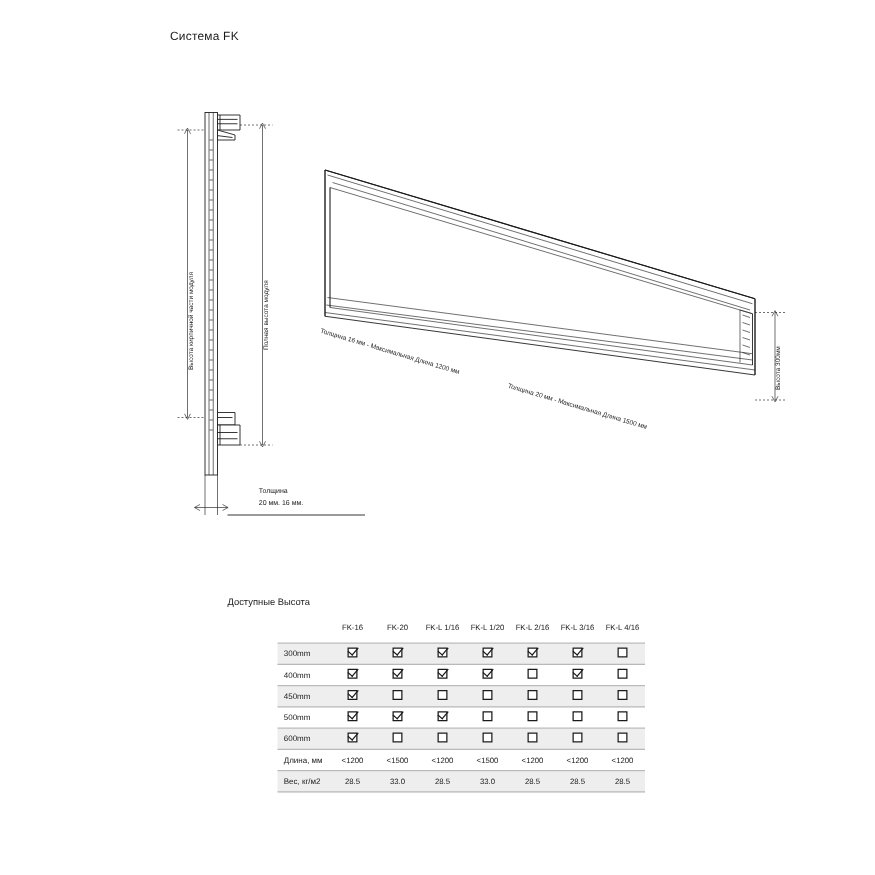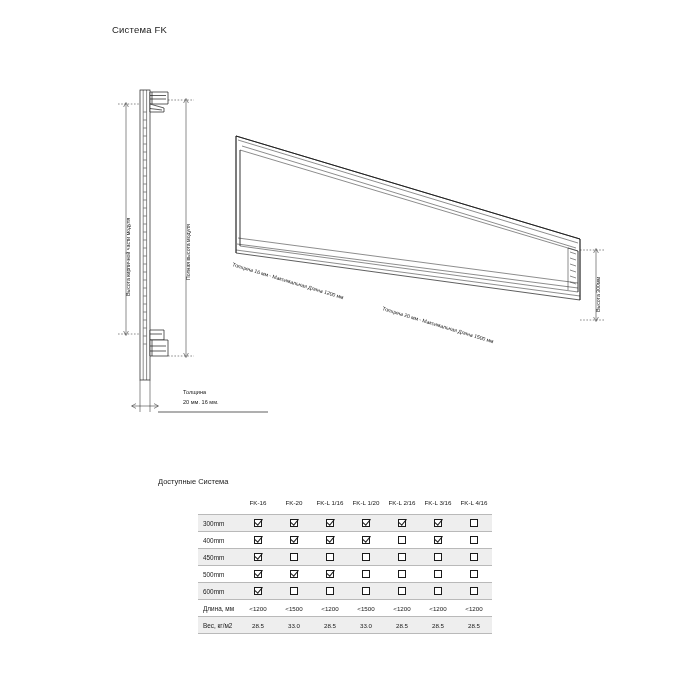--- a/index.html
+++ b/index.html
@@ -11,20 +11,21 @@
     width: 700px;
     height: 700px;
     font-family: "Liberation Sans", sans-serif;
     color: #1a1a1a;
     position: relative;
     overflow: hidden;
   }
   .page {
     position: absolute;
     inset: 0;
+    margin-left: 24px;
   }
 
   
   .title {
     position: absolute;
     left: 112px;
     top: 24px;
     font-size: 9.5px;
     letter-spacing: 0.2px;
     color: #1a1a1a;
@@ -121,21 +122,21 @@
     border-bottom: 1.3px solid #1a1a1a;
     transform: rotate(40deg);
   }
 </style>
 </head>
 <body>
 
 <div class="page">
 
   <div class="title">Система FK</div>
-  <div class="formats-title">Доступные Система</div>
+  <div class="formats-title">Доступные Высота</div>
 
   <svg class="draw" viewBox="0 0 700 700">
 
     <g stroke="#1a1a1a" fill="none" stroke-width="0.7">
 
       <rect x="140" y="90" width="10" height="290" fill="#fdfdfd" stroke="#1a1a1a" stroke-width="0.7"></rect>
       <line x1="143.2" y1="90" x2="143.2" y2="380" stroke="#1a1a1a" stroke-width="0.5"></line>
       <line x1="146.6" y1="90" x2="146.6" y2="380" stroke="#1a1a1a" stroke-width="0.5"></line>
 
       <g stroke="#1a1a1a" stroke-width="0.5">

